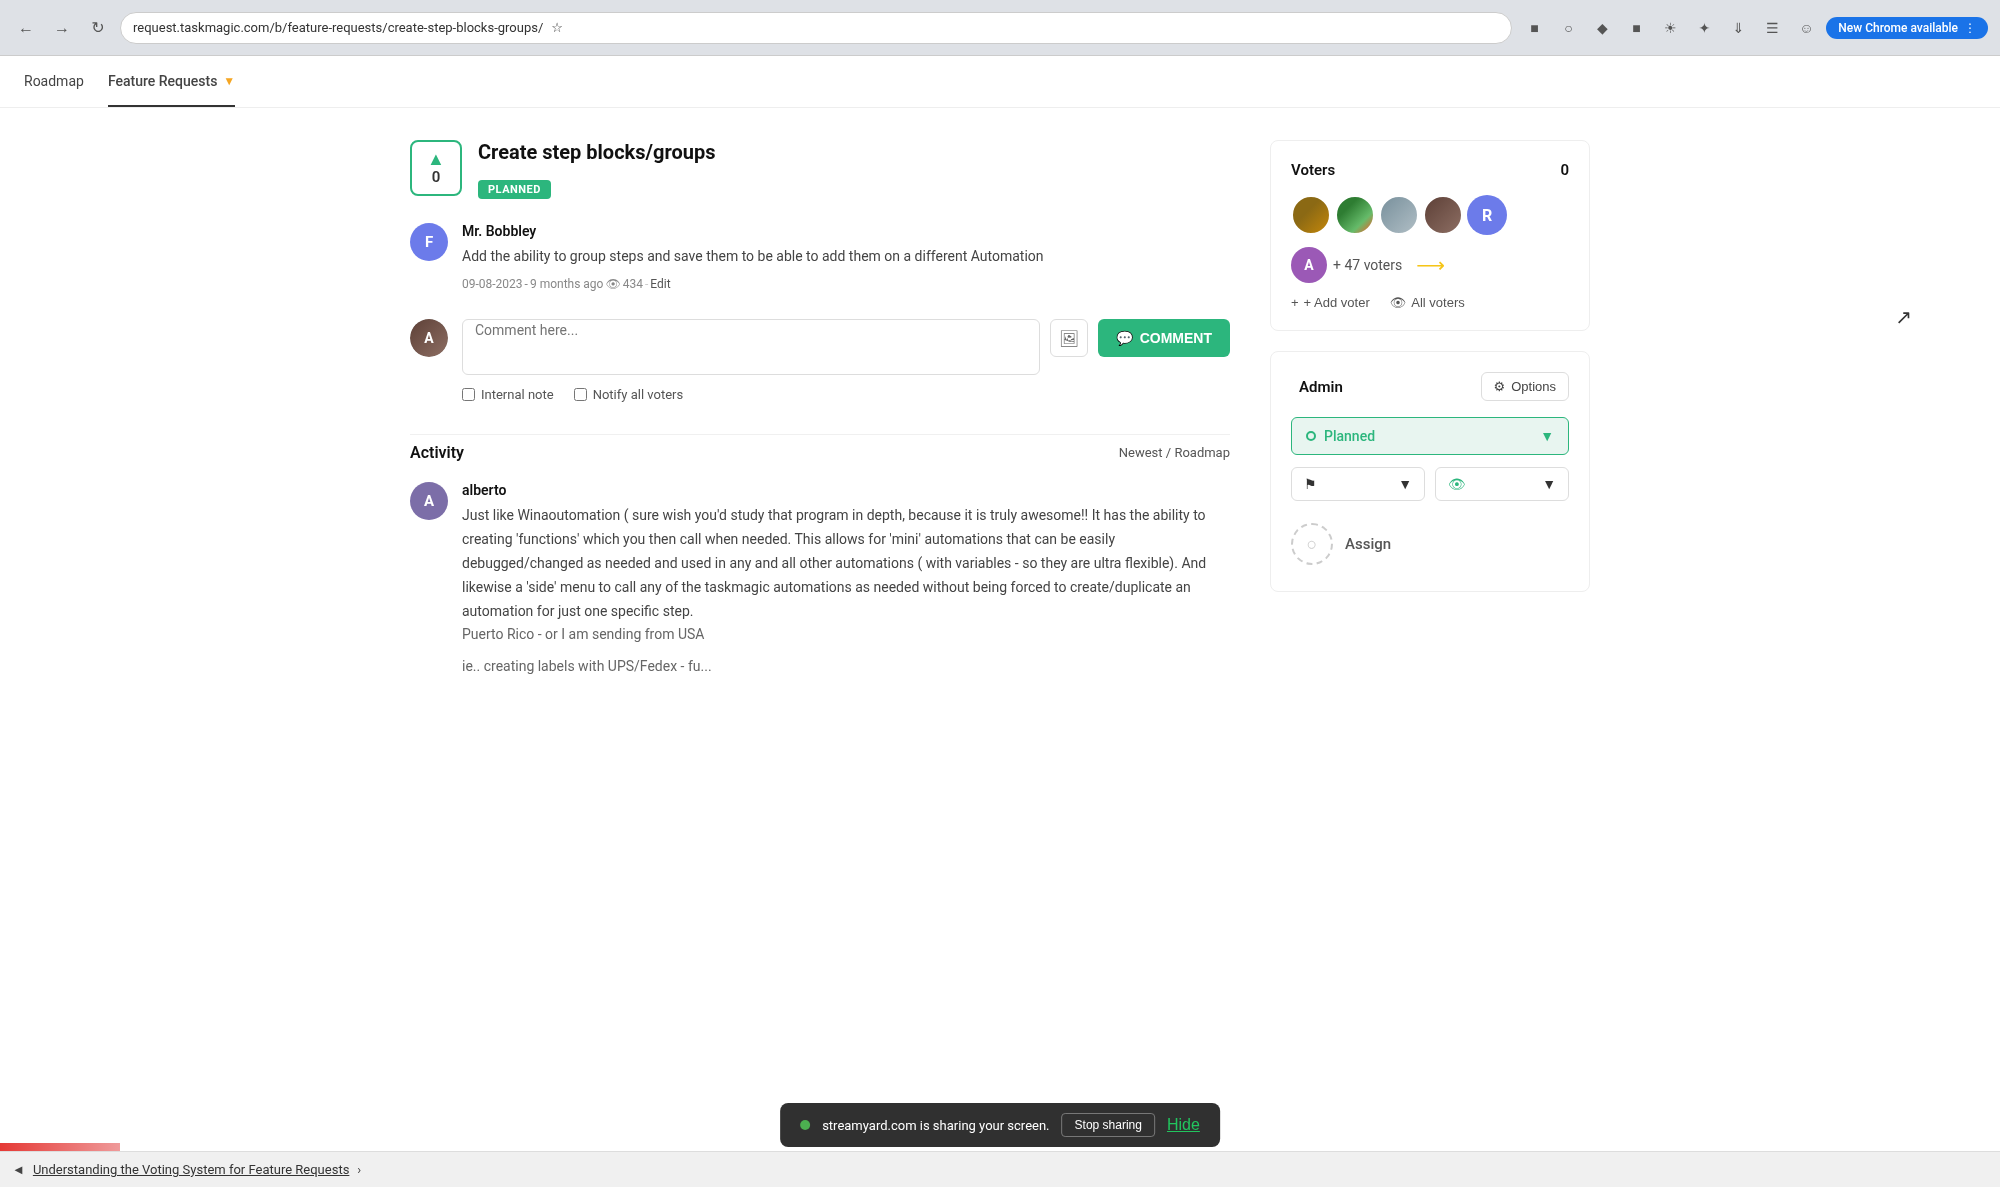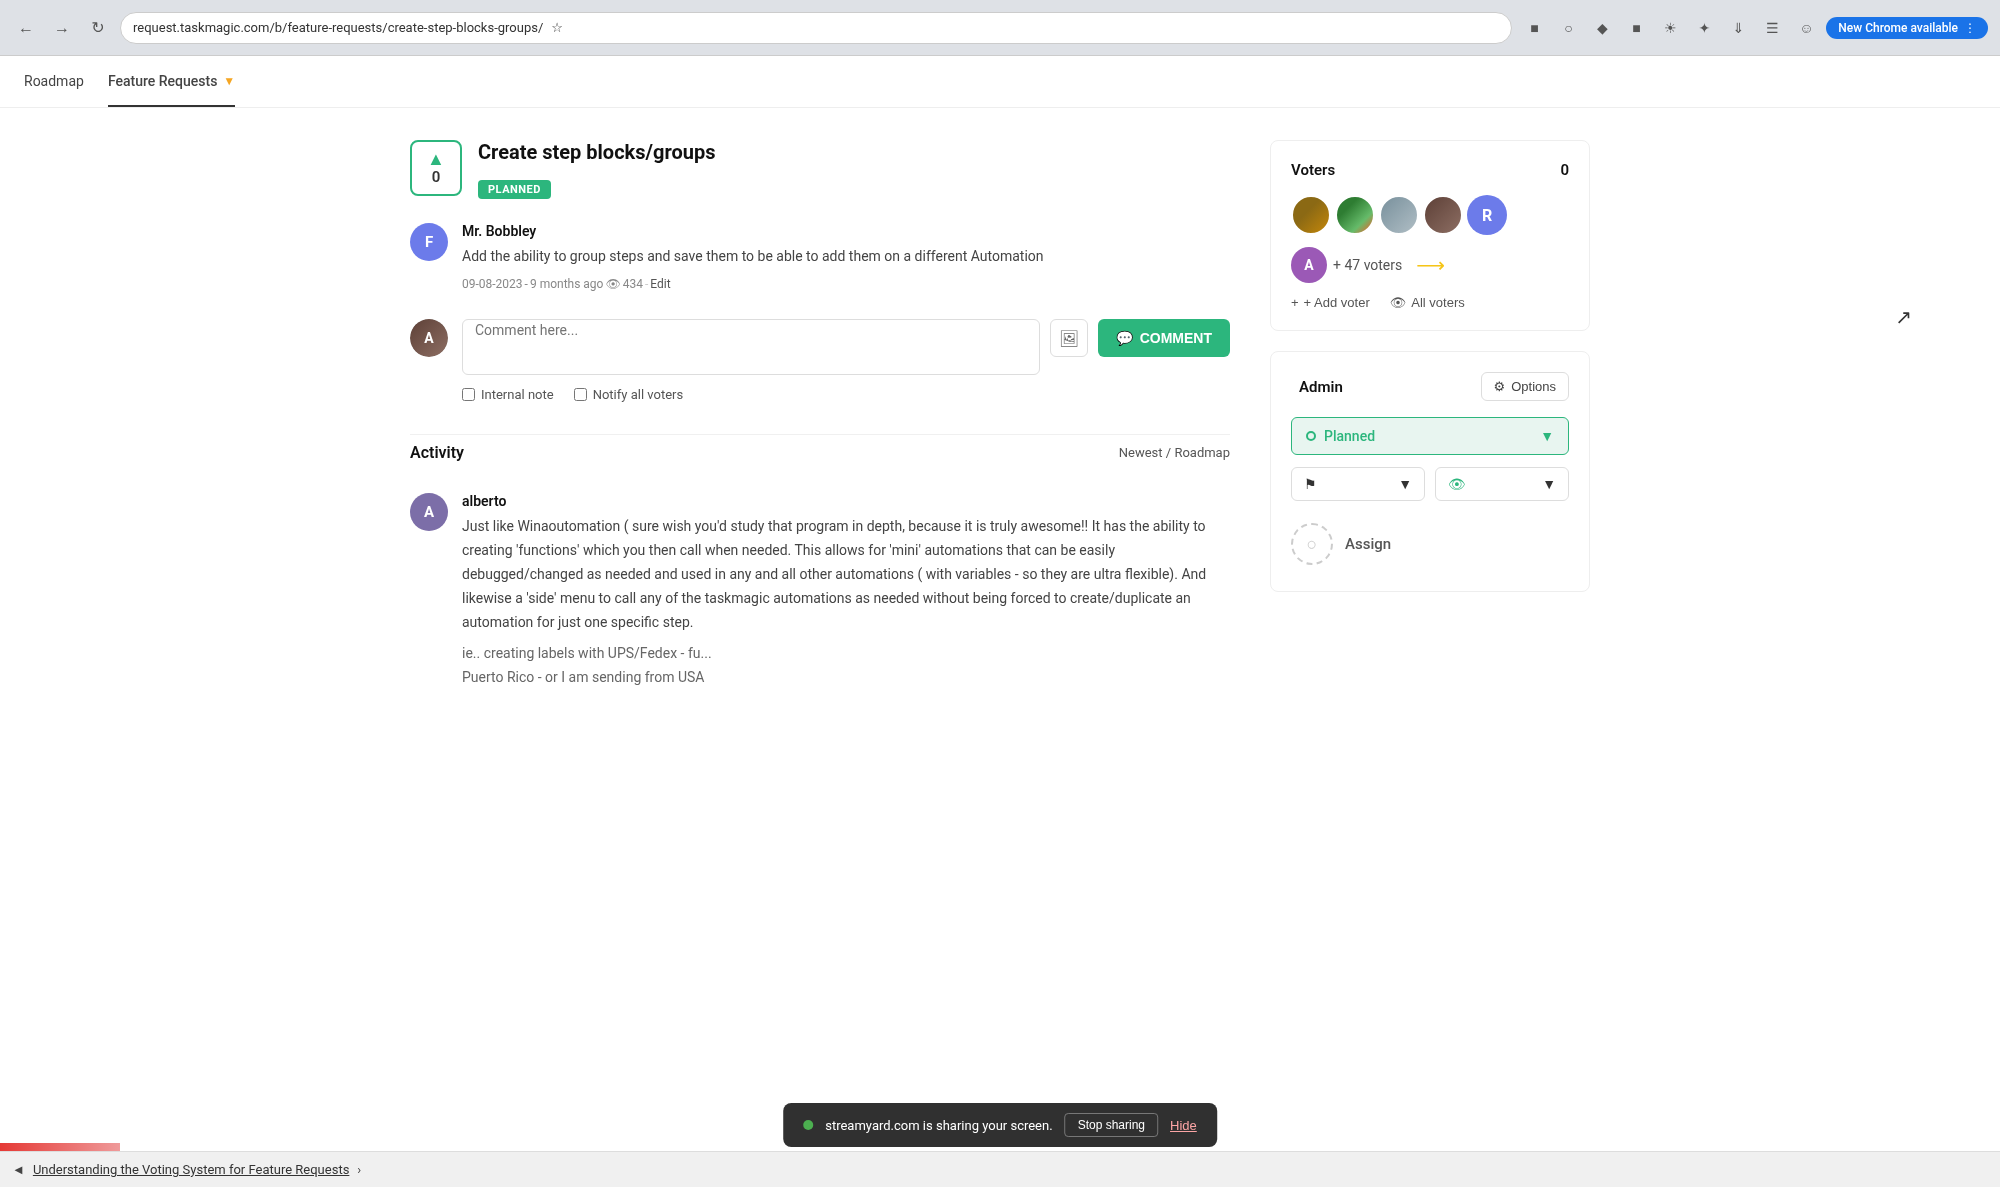--- a/index.html
+++ b/index.html
@@ -236,21 +236,21 @@
       display: flex; align-items: center; gap: 6px;
       font-size: 13px; color: #555; cursor: pointer;
     }
     .checkbox-label input { cursor: pointer; }
 
     
     .activity-header {
       display: flex;
       justify-content: space-between;
       align-items: center;
-      margin-bottom: 31px;
+      margin-bottom: 20px;
       padding-top: 8px;
       border-top: 1px solid #f0f0f0;
     }
     .activity-title { font-size: 16px; font-weight: 600; color: #111; }
     .sort-options { font-size: 13px; color: #888; cursor: pointer; }
     .sort-options span { color: #555; }
 
     .activity-post {
       display: flex;
       gap: 14px;
@@ -301,23 +301,23 @@
       border: 1px solid #777;
       color: white;
       padding: 4px 12px;
       border-radius: 4px;
       cursor: pointer;
       font-size: 12px;
     }
     .hide-btn {
       background: transparent;
       border: none;
-      color: #fca5a5;
-      cursor: pointer;
-      font-size: 13px;
+      color: #22c55e;
+      cursor: pointer;
+      font-size: 16px;
       text-decoration: underline;
     }
 
     
     .bottom-ticker {
       position: fixed;
       bottom: 0;
       left: 0;
       right: 0;
       background: #f0f0f0;
@@ -635,22 +635,22 @@
         </span>
       </div>
 
       <div class="activity-post">
         <div class="activity-avatar">
           <span>A</span>
         </div>
         <div class="activity-content">
           <div class="activity-author">alberto</div>
           <div class="activity-text">Just like Winaoutomation ( sure wish you'd study that program in depth, because it is truly awesome!! It has the ability to creating 'functions' which you then call when needed. This allows for 'mini' automations that can be easily debugged/changed as needed and used in any and all other automations ( with variables - so they are ultra flexible). And likewise a 'side' menu to call any of the taskmagic automations as needed without being forced to create/duplicate an automation for just one specific step.</div>
+          <div class="activity-text" style="color:#666;">Puerto Rico - or I am sending from USA</div>
           <div class="activity-text" style="margin-top:8px;color:#666;">ie.. creating labels with UPS/Fedex - fu...</div>
-          <div class="activity-text" style="color:#666;">Puerto Rico - or I am sending from USA</div>
         </div>
       </div>
 
     </div>
 
     <div class="sidebar">
 
       <div class="sidebar-section">
         <div class="sidebar-header">
           <span class="sidebar-title">Voters</span>

